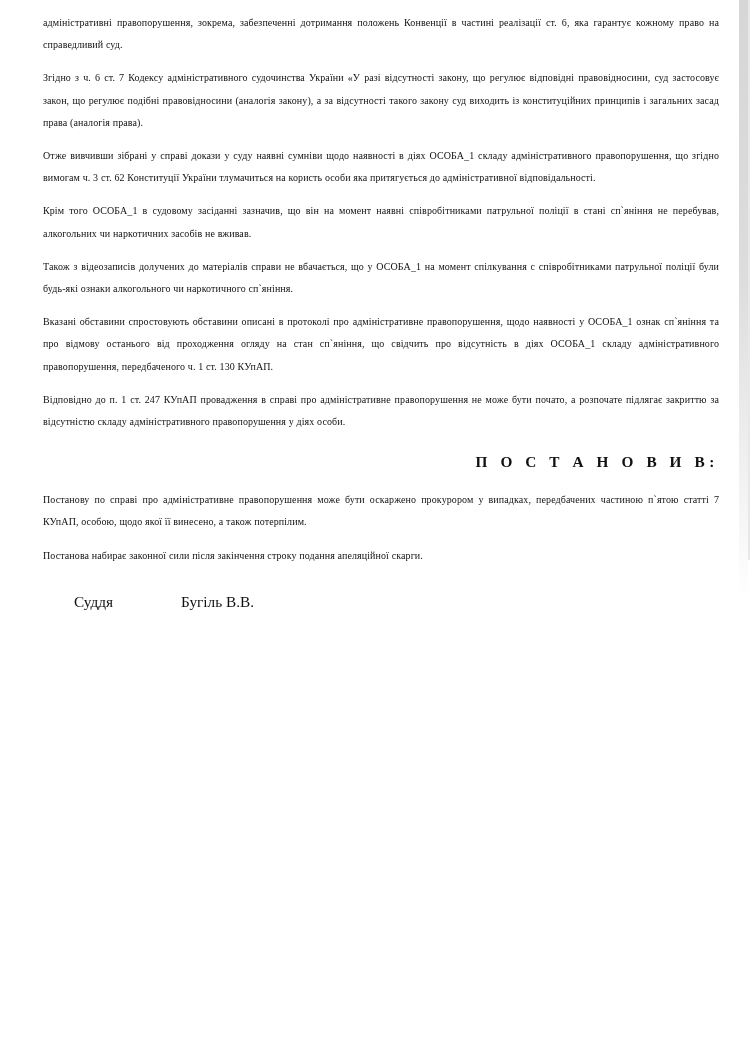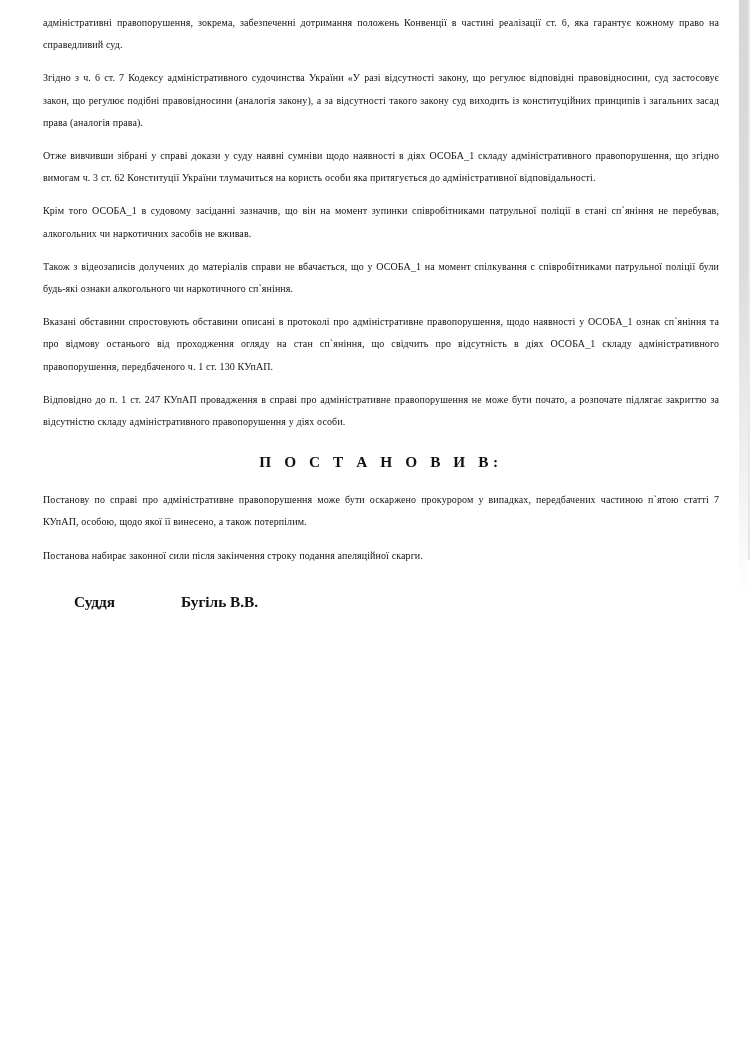--- a/index.html
+++ b/index.html
@@ -59,33 +59,33 @@
     word-spacing: 0.01em;
   }
   .doc-paragraph:last-child {
     margin-bottom: 0;
   }
 
   
 
   #resolution-heading {
     margin: 18px 0 16px 0;
-    text-align: center;
+    text-align: right;
     font-size: 15.3px;
     font-weight: bold;
     letter-spacing: 0.30em;
     line-height: 22px;
   }
 
   #signature-block {
     margin-top: 26px;
     position: relative;
     height: 24px;
     font-size: 15.3px;
-    font-weight: bold;
+    font-weight: normal;
   }
   #signature-role {
     position: absolute;
     left: 31px;
     top: 0;
     white-space: nowrap;
   }
   #signature-name {
     position: absolute;
     left: 138px;
@@ -101,21 +101,21 @@
 
 <div id="document-page">
 
   <p class="doc-paragraph">адміністративні правопорушення, зокрема, забезпеченні дотримання положень Конвенції в частині реалізації ст. 6, яка гарантує кожному право на справедливий суд.</p>
 
 
   <p class="doc-paragraph">Згідно з ч. 6 ст. 7 Кодексу адміністративного судочинства України «У разі відсутності закону, що регулює відповідні правовідносини, суд застосовує закон, що регулює подібні правовідносини (аналогія закону), а за відсутності такого закону суд виходить із конституційних принципів і загальних засад права (аналогія права).</p>
 
   <p class="doc-paragraph">Отже вивчивши зібрані у справі докази у суду наявні сумніви щодо наявності в діях ОСОБА_1 складу адміністративного правопорушення, що згідно вимогам ч. 3 ст. 62 Конституції України тлумачиться на користь особи яка притягується до адміністративної відповідальності.</p>
 
-  <p class="doc-paragraph">Крім того ОСОБА_1 в судовому засіданні зазначив, що він на момент зупинки співробітниками патрульної поліції в стані сп`яніння не перебував, алкогольних чи наркотичних засобів не вживав.</p>
+  <p class="doc-paragraph">Крім того ОСОБА_1 в судовому засіданні зазначив, що він на момент наявні співробітниками патрульної поліції в стані сп`яніння не перебував, алкогольних чи наркотичних засобів не вживав.</p>
 
   <p class="doc-paragraph">Також з відеозаписів долучених до матеріалів справи не вбачається, що у ОСОБА_1 на момент спілкування с співробітниками патрульної поліції були будь-які ознаки алкогольного чи наркотичного сп`яніння.</p>
 
   <p class="doc-paragraph">Вказані обставини спростовують обставини описані в протоколі про адміністративне правопорушення, щодо наявності у ОСОБА_1 ознак сп`яніння та про відмову останього від проходження огляду на стан сп`яніння, що свідчить про відсутність в діях ОСОБА_1 складу адміністративного правопорушення, передбаченого ч. 1 ст. 130 КУпАП.</p>
 
   <p class="doc-paragraph">Відповідно до п. 1 ст. 247 КУпАП провадження в справі про адміністративне правопорушення не може бути почато, а розпочате підлягає закриттю за відсутністю складу адміністративного правопорушення у діях особи.</p>
 
 
   <h2 id="resolution-heading">П О С Т А Н О В И В:</h2>
 

